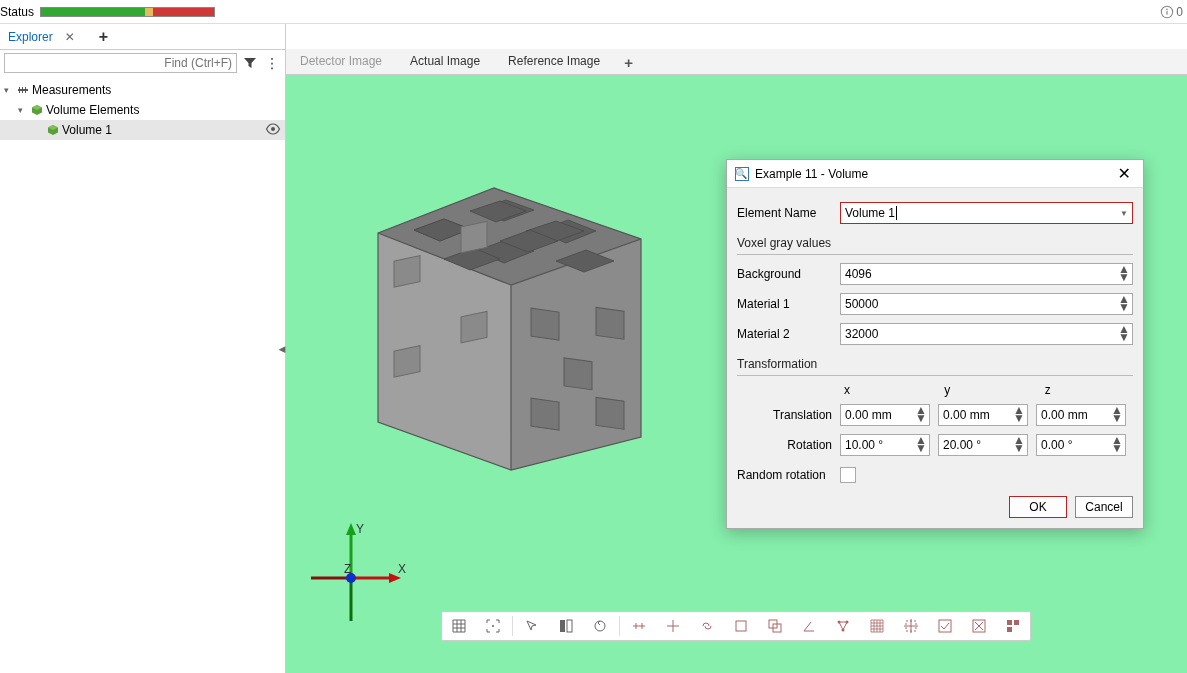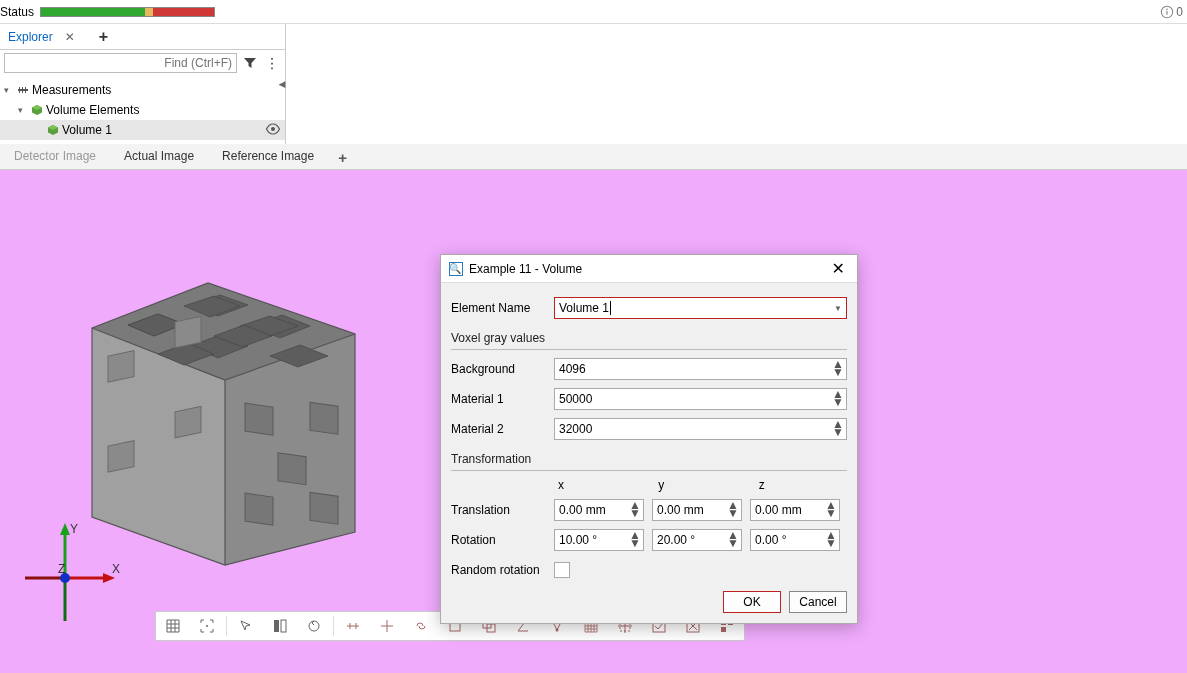--- a/index.html
+++ b/index.html
@@ -6,21 +6,21 @@
 body { width: 1187px; height: 673px; background: #fff; position: relative; overflow: hidden; }
 
 .top-status { display: flex; align-items: center; height: 24px; padding: 0 0; border-bottom: 1px solid #ddd; gap: 6px; }
 .status-bar { flex: 0 0 175px; height: 10px; display: flex; border: 1px solid #888; }
 .status-bar .g { background: #31a931; }
 .status-bar .o { background: #e8b860; }
 .status-bar .r { background: #d03838; }
 .info-count { margin-left: auto; color: #666; display: flex; align-items: center; gap: 2px; padding-right:4px;}
 .info-count svg { width: 14px; height: 14px; }
 
-.main { display: flex; height: 649px; flex-direction: column; }
+.main { display: flex; height: 649px; }
 
 .sidebar { width: 286px; border-right: 1px solid #ccc; display: flex; flex-direction: column; position: relative; }
 .tabbar { display: flex; align-items: center; height: 26px; border-bottom: 1px solid #ccc; padding: 0 4px; gap: 4px; }
 .tabbar .tab { color: #0a66c2; padding: 2px 4px; }
 .tabbar .close-icon { color: #666; padding: 0 4px; cursor:pointer;}
 .tabbar .plus { color: #333; font-size: 16px; font-weight: bold; padding: 0 6px; margin-left: 10px; cursor:pointer;}
 .findrow { display: flex; align-items: center; height: 26px; padding: 2px 4px; gap: 4px; }
 .find-input { flex: 1; height: 20px; border: 1px solid #bbb; padding: 0 4px; color:#888;text-align:right;}
 .filter-icon { width: 18px; height: 18px; display:flex; align-items:center; justify-content:center; }
 .menu-dots { font-size: 14px; color: #333; padding: 0 2px; cursor:pointer;}
@@ -30,21 +30,21 @@
 .tree-row .caret { width: 10px; color: #666; font-size: 9px; }
 .tree-row .icon { width: 14px; height: 14px; display:flex; align-items:center; justify-content:center;}
 .tree-row.selected { background: #e6e6e6; }
 .tree-row .spacer { flex: 1; }
 .eye-icon svg { width: 16px; height: 12px; }
 .indent1 { padding-left: 18px; }
 .indent2 { padding-left: 34px; }
 
 .collapse-handle { position: absolute; right: -1px; top: 50%; width: 8px; height: 40px; transform: translateY(-50%); display:flex; align-items:center; justify-content:center; cursor:pointer; color:#666; font-size:9px;}
 
-.viewport { flex: 1; position: relative; background: #f0abfc; }
+.viewport { flex: 1; position: relative; background: #86efac; margin-top: 25px; }
 .view-tabs { display: flex; height: 26px; border-bottom: 1px solid #ccc; background: #f3f3f3; }
 .view-tabs .vtab { padding: 5px 14px; color: #333; cursor:pointer; }
 .view-tabs .vtab.inactive { color: #999; }
 .view-tabs .vplus { padding: 5px 10px; font-size: 15px; font-weight: bold; color: #555; cursor:pointer;}
 
 .canvas { position: absolute; top: 26px; left: 0; right: 0; bottom: 0; }
 .cube { position: absolute; left: 80px; top: 100px; width: 300px; height: 300px; }
 .axes { position: absolute; left: 20px; bottom: 50px; width: 100px; height: 100px; }
 
 .toolbar-bottom { position: absolute; bottom: 32px; left: 155px; display: flex; border: 1px solid #ccc; border-radius: 2px; background: #fff; height: 30px; }
@@ -61,21 +61,21 @@
 .form-row .label { width: 95px; }
 .form-row .field { flex: 1; height: 22px; border: 1px solid #aaa; background: #fff; padding: 0 4px; display:flex; align-items:center; position:relative;}
 .form-row .field.focused { border: 1px solid #b22; }
 .form-row .field .dd { position:absolute; right:4px; color:#666; font-size:8px;}
 .spinbox { flex: 1; height: 22px; border: 1px solid #aaa; background: #fff; display: flex; align-items: center; padding: 0 4px; position: relative; }
 .spinbox .spinbtns { position: absolute; right: 2px; top: 1px; display: flex; flex-direction: column; font-size: 6px; color: #555; line-height: 8px; }
 .section-title { font-size: 12px; color: #222; padding: 8px 0 4px 0; border-bottom: 1px solid #bbb; margin-bottom: 4px; }
 .xyz-header { display: flex; padding-left: 103px; gap: 8px; height:20px; align-items:center;}
 .xyz-header span { flex: 1; text-align: left; padding-left: 4px;}
 .xyz-row { display: flex; align-items: center; height: 30px; gap: 8px; }
-.xyz-row .label { width: 95px; }
+.xyz-row .label { width: 95px; text-align: right; }
 .xyz-row .spinbox { width: 90px; flex: 0 0 auto; }
 .checkbox { width: 16px; height: 16px; border: 1px solid #aaa; background: #fff; }
 .dialog-footer { display: flex; justify-content: flex-end; gap: 8px; padding: 6px 0 2px 0; }
 .btn { min-width: 58px; height: 22px; border: 1px solid #888; background: #fdfdfd; display:flex; align-items:center; justify-content:center; cursor:pointer;}
 .btn.primary { border: 1px solid #b22; }
 
 </style>
 </head>
 <body>
 

